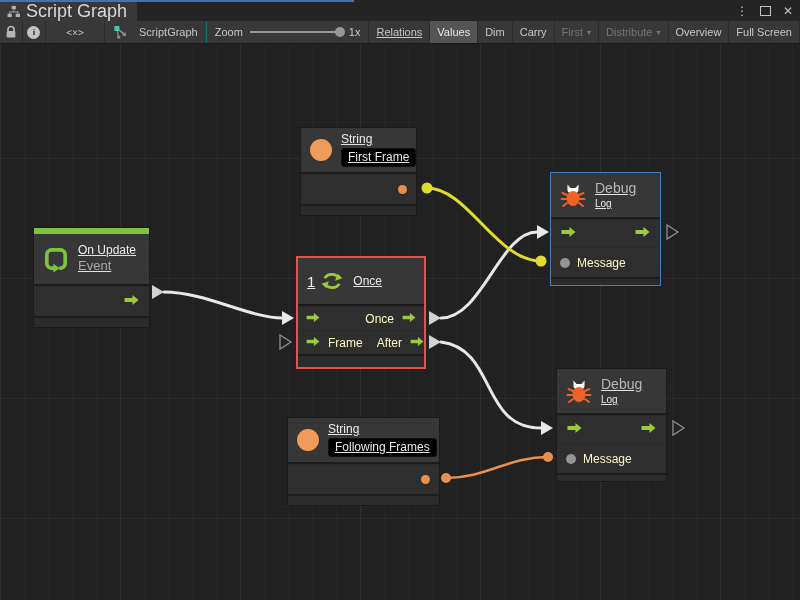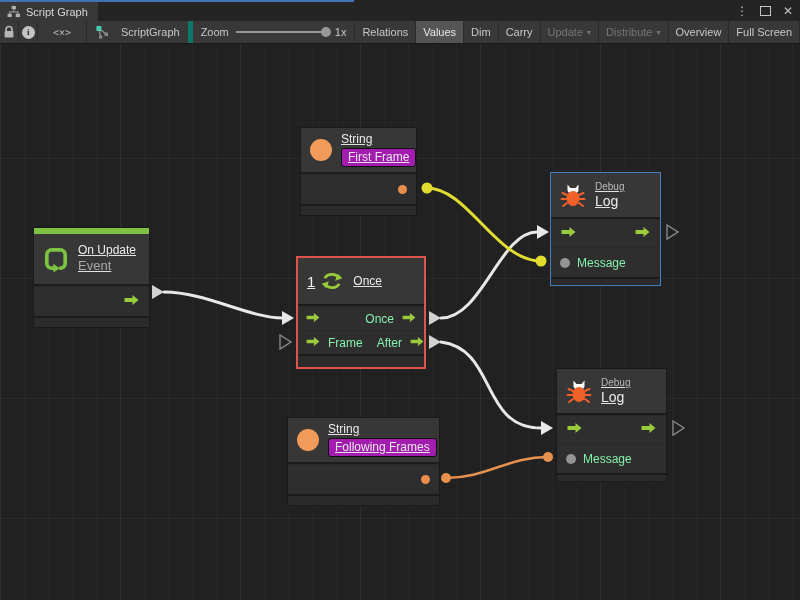--- a/index.html
+++ b/index.html
@@ -1,35 +1,35 @@
 <!DOCTYPE html>
 <html><head>
 <meta charset="utf-8">
 <style>
   html,body{margin:0;padding:0;background:#111;font-family:"Liberation Sans",sans-serif;}
   .window{position:relative;width:800px;height:600px;background:#212121;overflow:hidden;}
 
   
   .tabbar{position:absolute;top:0;left:0;right:0;height:21px;background:#242424;}
   .focus-line{position:absolute;top:0;left:0;width:354px;height:2px;background:#3f73b4;}
-  .tab{position:absolute;left:0;top:2px;height:19px;background:#383838;display:flex;align-items:center;gap:6px;padding:0 10px 0 7px;color:#d8d8d8;font-size:11px;}
+  .tab{position:absolute;left:0;top:2px;height:19px;background:#383838;display:flex;align-items:center;gap:6px;padding:0 10px 0 7px;color:#d8d8d8;font-size:18px;}
   .win-controls{position:absolute;right:6px;top:1px;display:flex;gap:11px;align-items:center;height:19px;color:#c4c4c4;font-size:12px;}
   .wc{display:flex;align-items:center;justify-content:center;width:12px;height:14px;}
   .box-glyph{width:9px;height:8px;border:1.5px solid #c4c4c4;display:inline-block;}
 
   
   .toolbar{position:absolute;top:21px;left:0;right:0;height:23px;background:#383838;display:flex;align-items:stretch;font-size:11px;color:#c8c8c8;border-bottom:1px solid #1a1a1a;box-sizing:border-box;}
   .tb-btn{display:flex;align-items:center;justify-content:center;padding:0 7px;border-right:1px solid #2b2b2b;white-space:nowrap;}
-  .tb-btn.first{border-left:1px solid #2b2b2b;}
+  .tb-btn.first{border-left:1px solid #2b2b2b;text-decoration:underline;}
   .tb-btn.active{background:#555555;color:#e8e8e8;}
   .tb-btn.disabled{color:#757575;}
   .tb-spacer{flex:1;}
   .icon-btn{width:25px;padding:0;}
   .icon-btn.wide{width:66px;}
-  .gg{display:flex;align-items:center;gap:12px;padding:0 8px;border-right:5px solid #0f766e;}
+  .gg{display:flex;align-items:center;gap:12px;padding:0 8px;border-right:1px solid #0f766e;}
   .zoom-wrap{display:flex;align-items:center;padding:8px 8px;gap:7px;}
   .zoom-track{position:relative;width:92px;height:2px;background:#989898;}
   .zoom-handle{position:absolute;right:-3px;top:-4px;width:10px;height:10px;border-radius:50%;background:#989898;}
   .drop-arrow{font-size:8px;margin-left:4px;}
 
   .info-circle{display:inline-flex;width:13px;height:13px;border-radius:50%;background:#c4c4c4;color:#2a2a2a;font-size:9px;font-weight:bold;align-items:center;justify-content:center;font-family:"Liberation Serif",serif;}
   .code-glyph{font-family:"DejaVu Sans Mono",monospace;font-size:10px;color:#b8b8b8;letter-spacing:0;}
 
   
   .canvas{position:absolute;top:44px;left:0;width:800px;height:556px;background-color:#212121;
@@ -45,30 +45,30 @@
   
   .node{position:absolute;z-index:2;background:#2e2e2e;border:1px solid #1a1a1a;color:#e2e2e2;font-size:12px;box-sizing:border-box;}
   .node.selected-red{border:2px solid #e0544b;}
   .node.selected-blue{border:1px solid #4080be;}
   .hdr{background:#373737;display:flex;align-items:center;gap:9px;padding:0 9px;height:46px;box-sizing:border-box;border-bottom:2px solid #1c1c1c;text-decoration:underline;}
   .row{display:flex;align-items:center;gap:7px;padding:0 9px;height:30px;box-sizing:border-box;background:#2e2e2e;border-top:1px solid #292929;}
   .row:first-of-type{border-top:none;}
   .ftr{height:9px;background:#2b2b2b;border-top:2px solid #1c1c1c;}
   .titlebox{display:flex;flex-direction:column;justify-content:center;gap:2px;line-height:1.1;}
   .subtitle{font-size:13px;color:#a8a8a8;}
-  .surtitle{font-size:10px;color:#b8b8b8;}
+  .surtitle{font-size:14px;color:#b8b8b8;}
   .node-title{font-size:12px;color:#ececec;}
-  .node-title.big{font-size:14px;}
-  .field{background:#a21caf;border:1px solid #0f0f0f;border-radius:3px;padding:2px 6px;font-size:12px;color:#e8e8e8;white-space:nowrap;align-self:flex-start;}
+  .node-title.big{font-size:10px;}
+  .field{background:#000000;border:1px solid #0f0f0f;border-radius:3px;padding:2px 6px;font-size:12px;color:#e8e8e8;white-space:nowrap;align-self:flex-start;}
   .circle-icon{width:22px;height:22px;border-radius:50%;background:#f09b59;flex:0 0 auto;}
   .mini-dot{width:9px;height:9px;border-radius:50%;background:#e88f4d;}
   .gray-dot{width:10px;height:10px;border-radius:50%;background:#949494;}
   .grow{flex:1;}
   .event-bar{height:6px;background:#7dc242;}
-  .port-label{color:#86efac;}
+  .port-label{color:#fef9c3;}
   .badge-num{font-size:15px;color:#f2f2f2;}
   .hdr-icon{flex:0 0 auto;display:flex;align-items:center;}
   .row.compact{height:24px;padding:0 7px;}
   .once .hdr{height:48px;}
 </style>
 </head>
 <body>
 
 <div class="window">
 
@@ -131,21 +131,21 @@
     <div class="tb-btn active">
         <span>Values</span>
       </div>
     <div class="tb-btn">
         <span>Dim</span>
       </div>
     <div class="tb-btn">
         <span>Carry</span>
       </div>
     <div class="tb-btn disabled">
-        <span>Update</span>
+        <span>First</span>
         <span class="drop-arrow">▾</span>
       </div>
     <div class="tb-btn disabled">
         <span>Distribute</span>
         <span class="drop-arrow">▾</span>
       </div>
     <div class="tb-btn">
         <span>Overview</span>
       </div>
     <div class="tb-btn">

